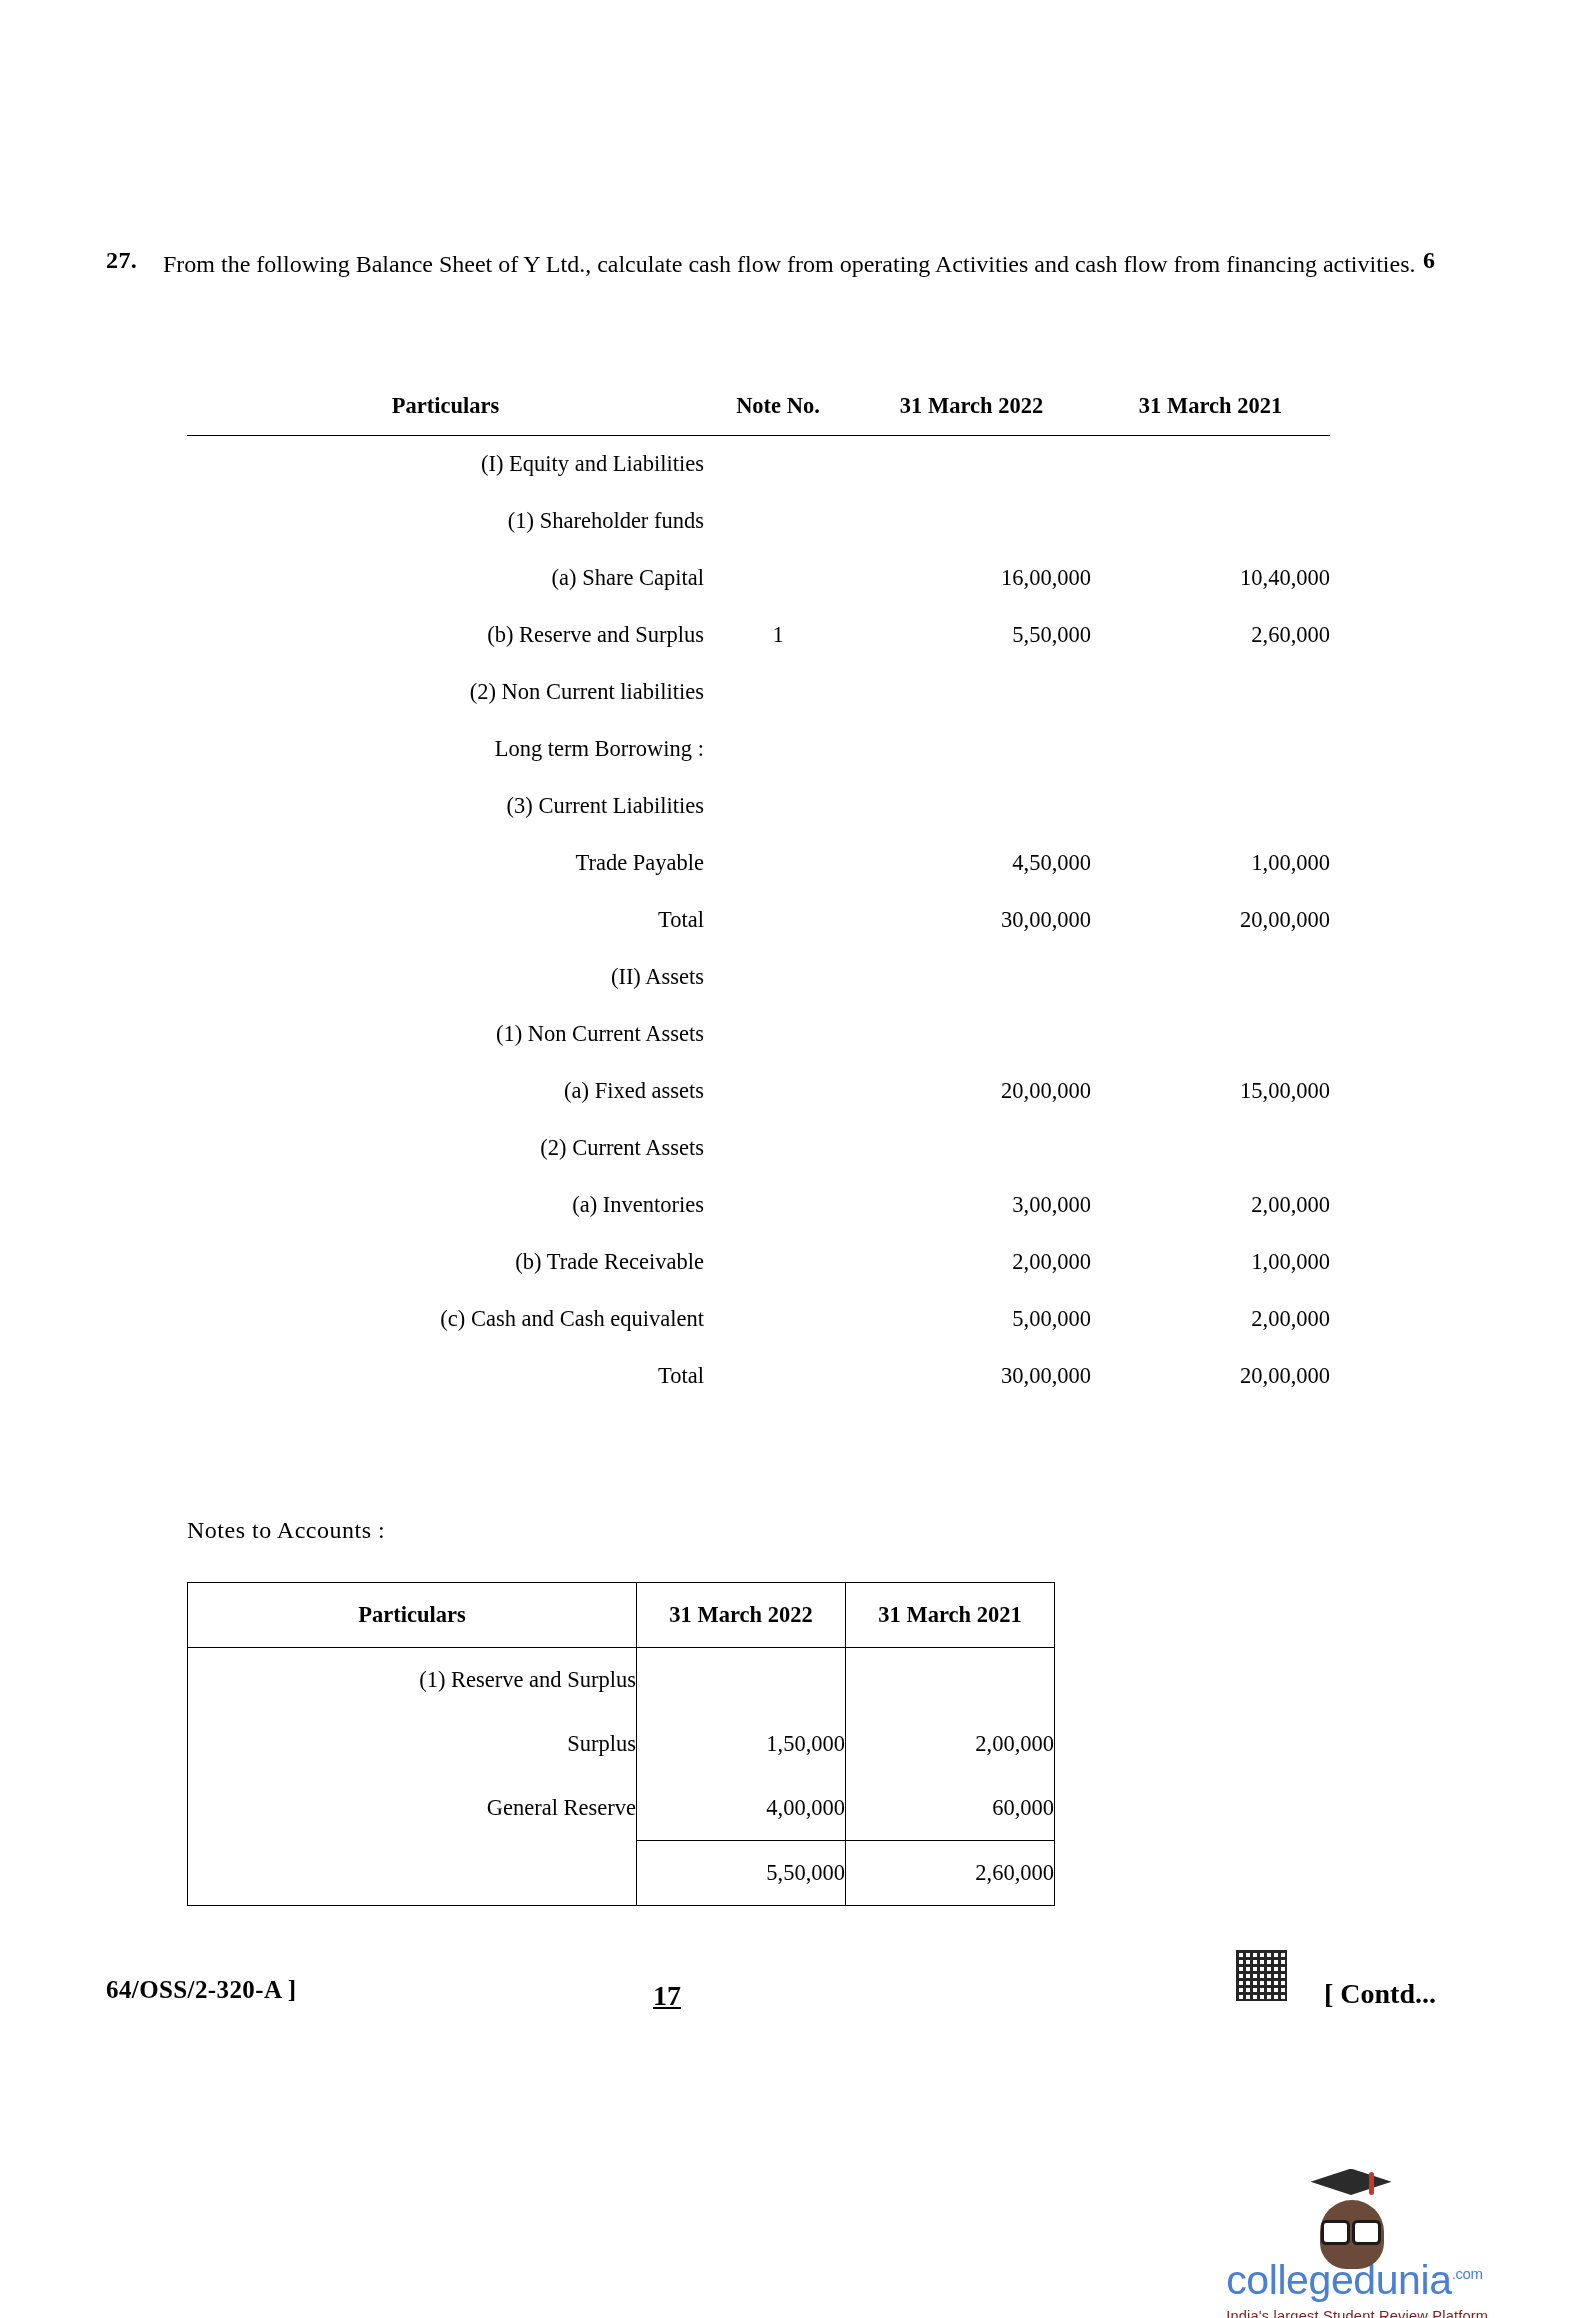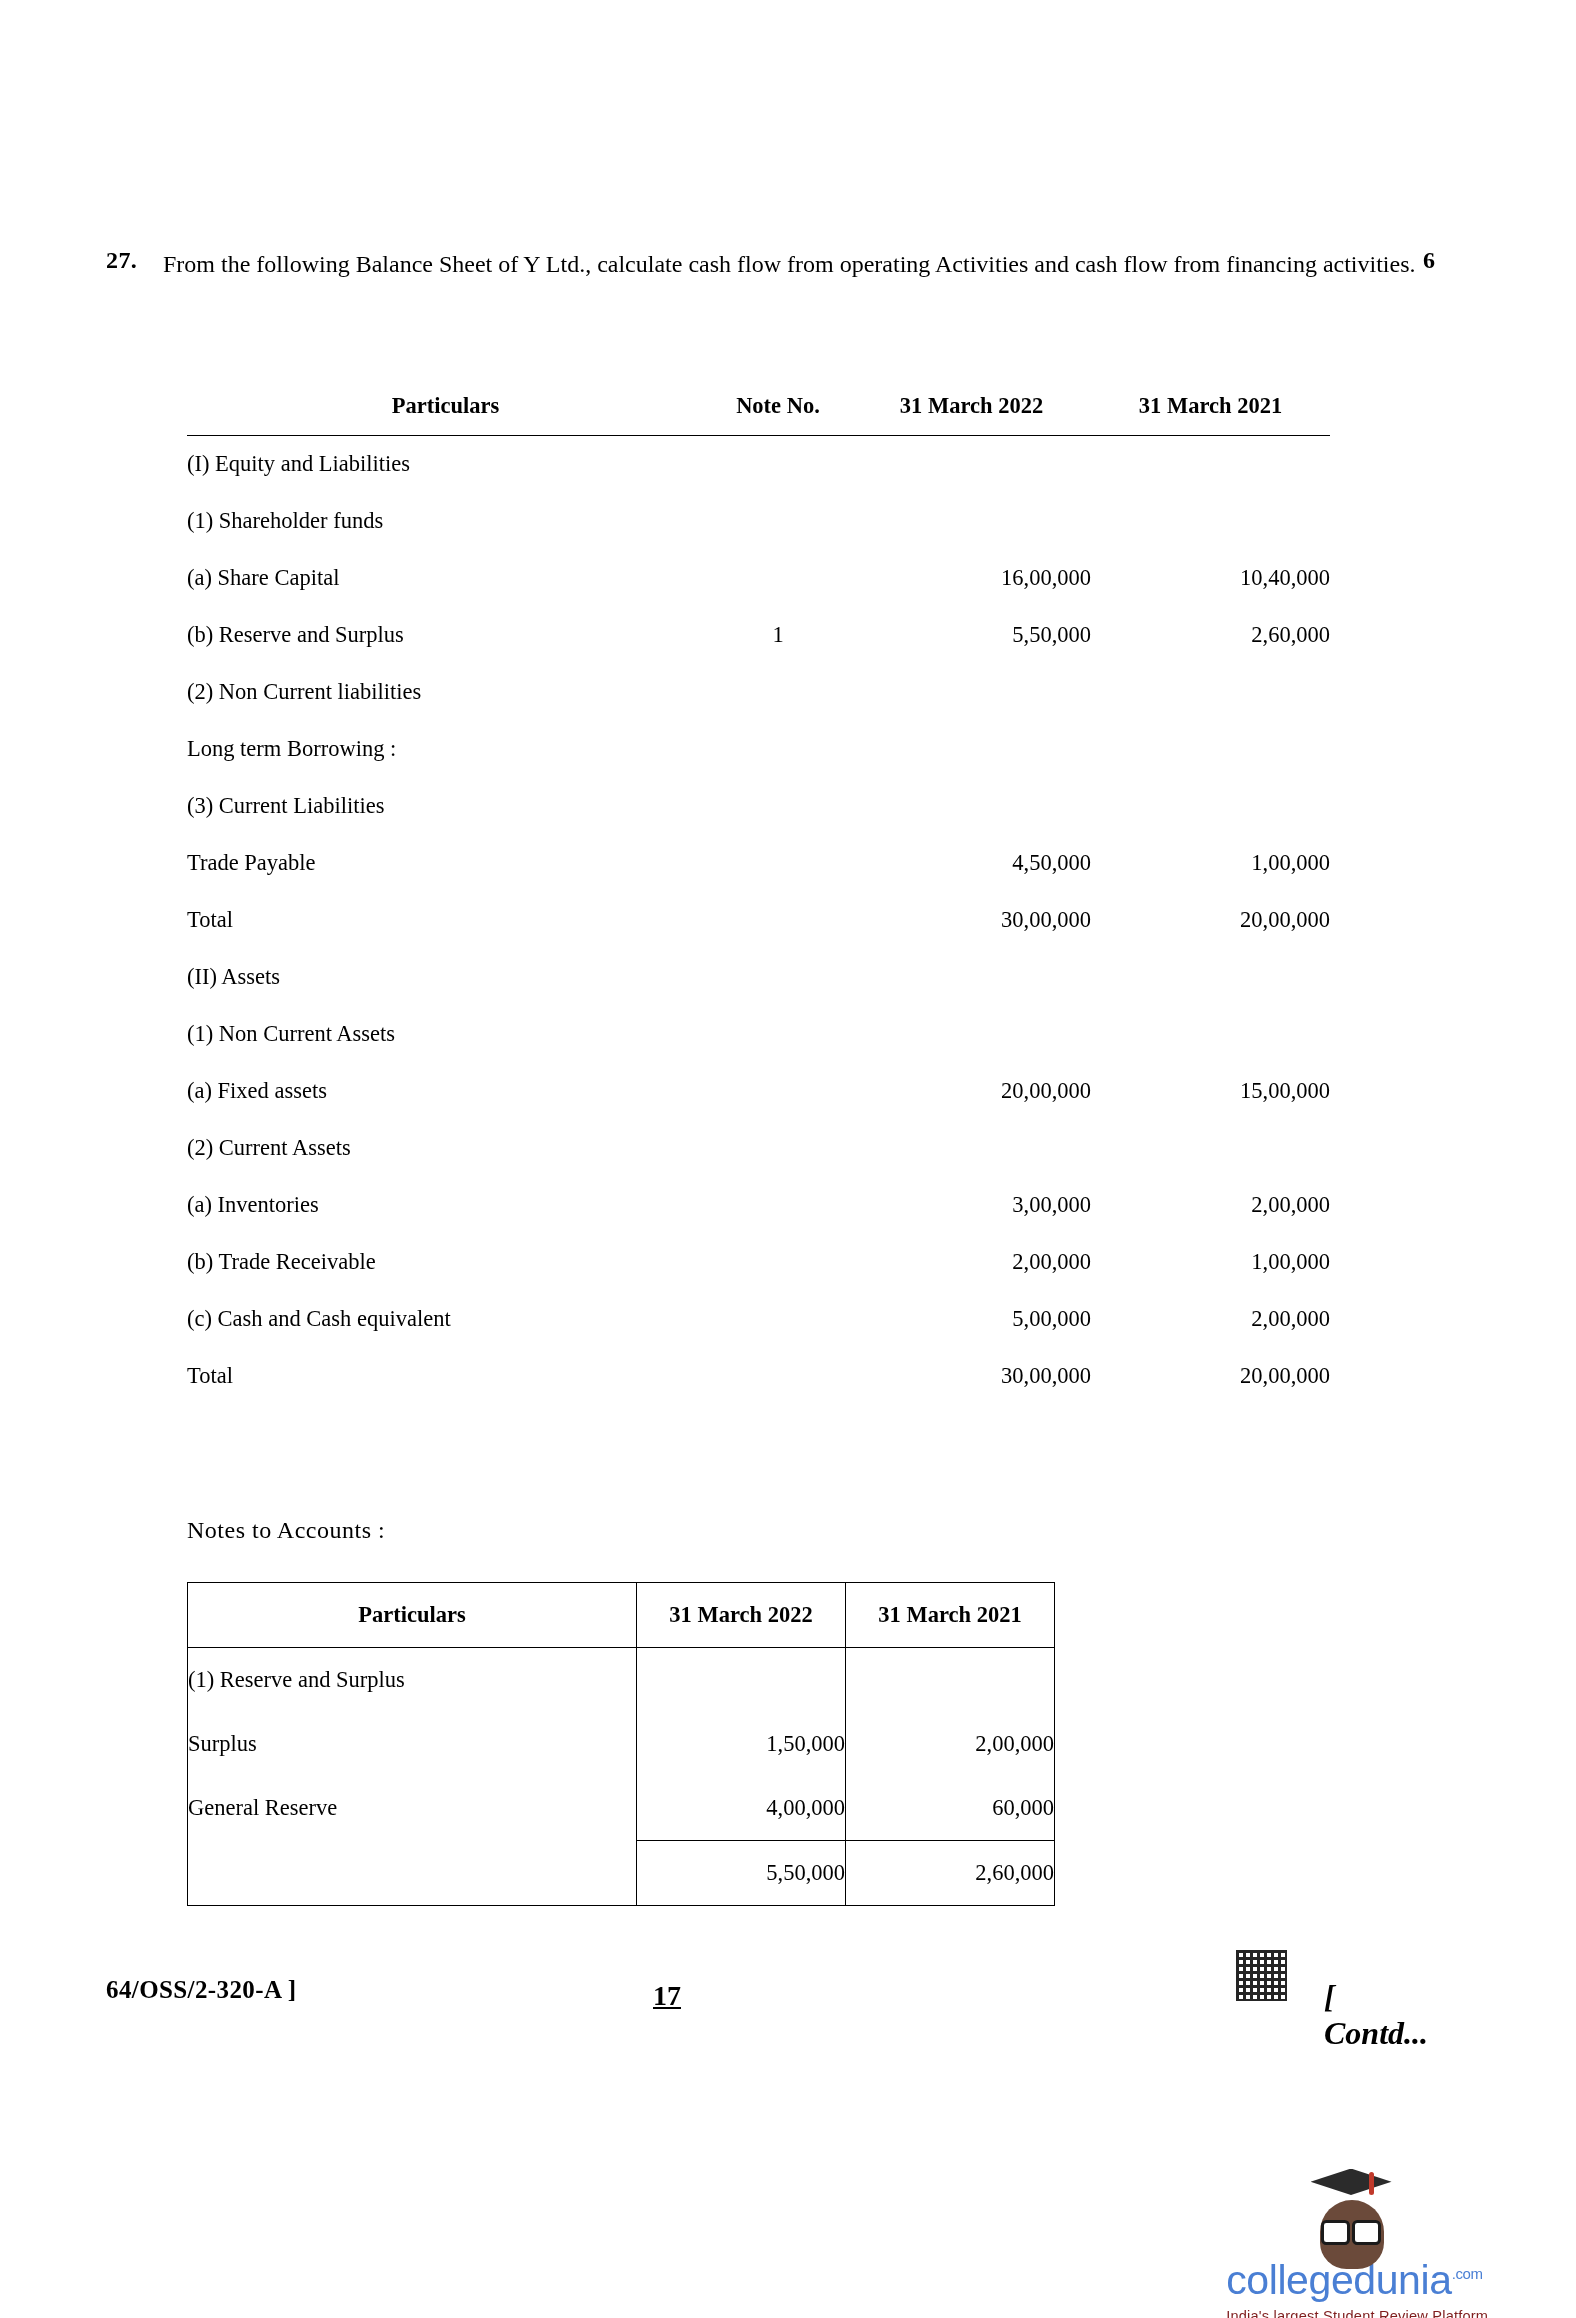--- a/index.html
+++ b/index.html
@@ -93,21 +93,21 @@
   .hdr-row th {
     border-bottom: 1.8px solid #000;
     height: 55px;
   }
   .bdr-l { border-left: 1.8px solid #000; }
   .bdr-r { border-right: 1.8px solid #000; }
   .bdr-t { border-top: 1.8px solid #000; }
   .bdr-b { border-bottom: 1.8px solid #000; }
 
   .cell-part {
-    text-align: left;
+    text-align: right;
     padding-left: 8.8px;
     white-space: nowrap;
   }
   .cell-note {
     text-align: center;
   }
   .cell-num {
     text-align: right;
     padding-right: 14px;
     white-space: nowrap;
@@ -171,23 +171,22 @@
     left: 653px;
     top: 1980px;
     font-size: 28px;
     font-weight: bold;
     text-decoration: underline;
   }
   .footer-contd {
     position: absolute;
     left: 1324px;
     top: 1978px;
-    font-size: 32px;
-    font-weight: bold;
-    font-style: italic;
+    font-size: 28px;
+    font-weight: bold;
   }
   .qr {
     position: absolute;
     left: 1236px;
     top: 1950px;
     width: 51px;
     height: 51px;
   }
   .qr-inner {
     width: 51px; height: 51px;

